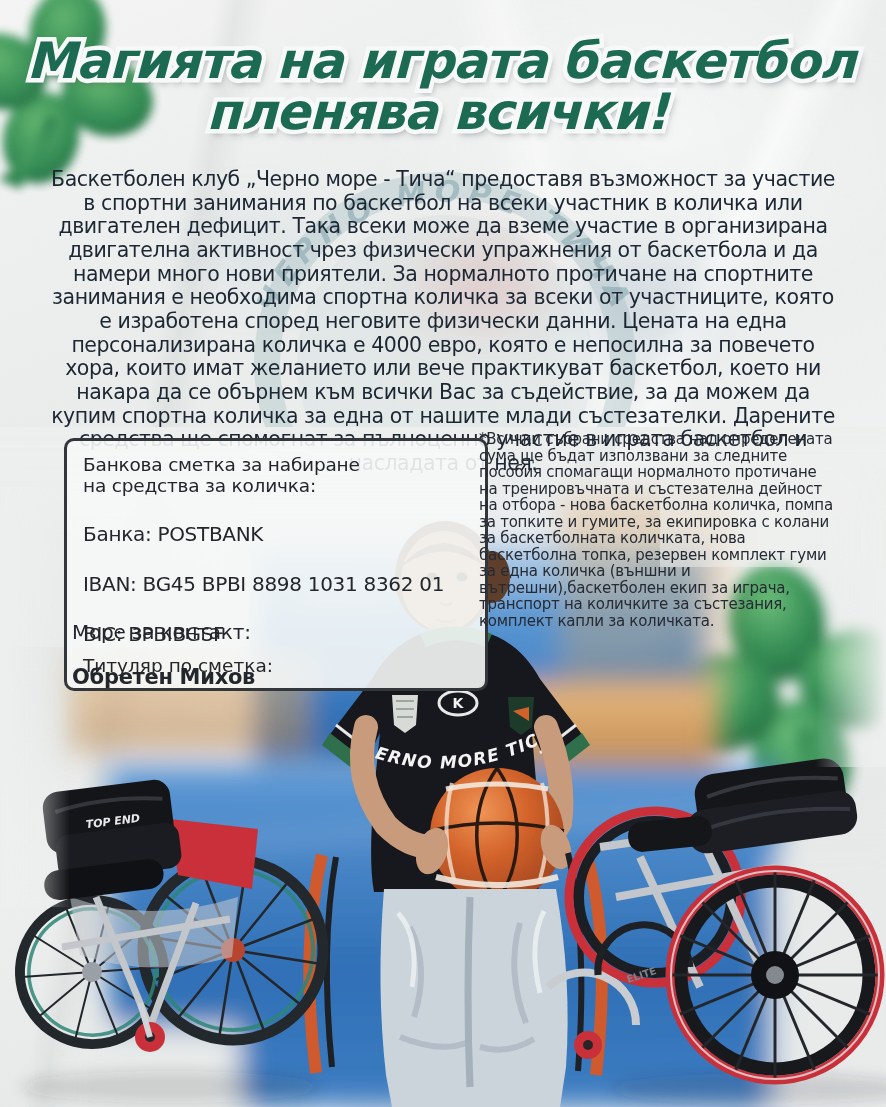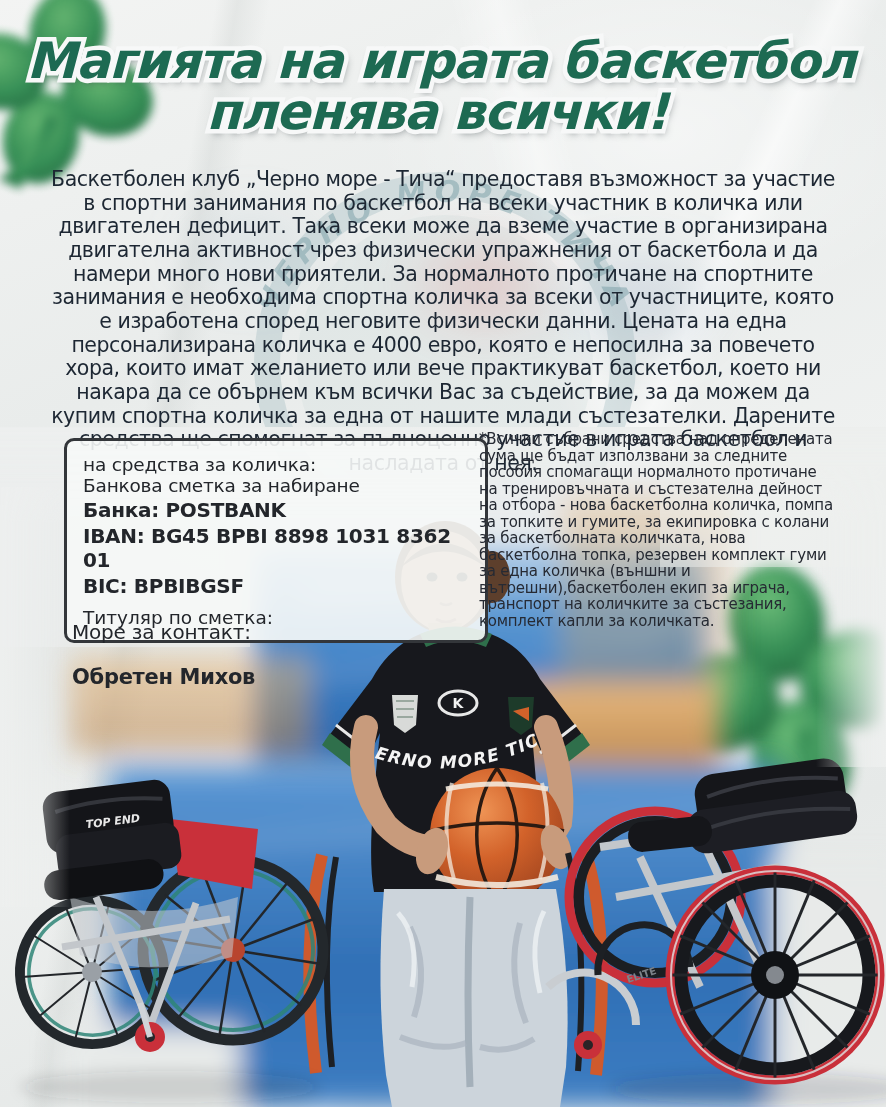--- a/index.html
+++ b/index.html
@@ -38,21 +38,21 @@
   .title .fill{position:relative;color:#1d6a52;}
 
   .intro{position:absolute;left:48px;top:168px;width:790px;z-index:4;
     text-align:center;color:#1d2733;font-size:20.5px;line-height:1.155;
     font-weight:500;letter-spacing:-0.45px;}
 
   .bank-box{position:absolute;left:64px;top:438px;width:388px;z-index:4;
     background:rgba(246,248,247,.9);border:3px solid #33363a;border-radius:10px;
     padding:13px 14px 12px 16px;color:#23262b;}
   .bank-box .bb-head{font-size:18.5px;font-weight:500;line-height:1.14;letter-spacing:-0.2px;}
-  .bank-box .bb-line{font-size:20px;font-weight:bold;margin-top:2px;letter-spacing:-0.3px;}
+  .bank-box .bb-line{font-size:20px;font-weight:normal;margin-top:26px;letter-spacing:-0.3px;}
   .bank-box .bb-holder-label{font-size:18.5px;font-weight:500;margin-top:9px;}
   .bank-box .bb-holder{font-size:20px;font-weight:bold;margin-top:2px;letter-spacing:-0.3px;}
 
   .note{position:absolute;left:479px;top:431px;width:356px;z-index:4;
     color:#262a33;font-size:15px;line-height:1.1;font-weight:500;letter-spacing:-0.25px;}
 
   .contact{position:absolute;left:72px;top:620px;width:260px;z-index:4;color:#23262b;}
   .contact .c-label{font-size:20px;font-weight:500;letter-spacing:-0.2px;}
   .contact .c-name{font-size:21px;font-weight:bold;margin-top:21px;letter-spacing:-0.3px;}
   .contact .c-phone{font-size:21px;font-weight:bold;margin-top:1px;letter-spacing:-0.3px;}
@@ -343,22 +343,22 @@
     <span class="line">
       <span class="layer stroke">пленява всички!</span>
       <span class="layer fill">пленява всички!</span>
     </span>
   </div>
 
   <div class="intro">Баскетболен клуб „Черно море - Тича“ предоставя възможност за участие в спортни занимания по баскетбол на всеки участник в количка или двигателен дефицит. Така всеки може да вземе участие в организирана двигателна активност чрез физически упражнения от баскетбола и да намери много нови приятели. За нормалното протичане на спортните занимания е необходима спортна количка за всеки от участниците, която е изработена според неговите физически данни. Цената на една персонализирана количка е 4000 евро, която е непосилна за повечето хора, които имат желанието или вече практикуват баскетбол, което ни накара да се обърнем към всички Вас за съдействие, за да можем да купим спортна количка за една от нашите млади състезателки. Дарените средства ще спомогнат за пълноценно участие в играта баскетбол и насладата от нея.</div>
 
   <div class="bank-box">
     <div class="bb-head">
+      <div>Банкова сметка за набиране</div>
       <div>на средства за количка:</div>
-      <div>Банкова сметка за набиране</div>
     </div>
     <div class="bb-line">Банка: POSTBANK</div>
     <div class="bb-line">IBAN: BG45 BPBI 8898 1031 8362 01</div>
     <div class="bb-line">BIC: BPBIBGSF</div>
     <div class="bb-holder-label">Титуляр по сметка:</div>
   </div>
 
   <div class="note">*Всички събрани средства над определената сума ще бъдат използвани за следните пособия спомагащи нормалното протичане на тренировъчната и състезателна дейност на отбора -  нова баскетболна количка, помпа за топките и гумите, за екипировка с колани за баскетболната количката, нова баскетболна топка, резервен комплект гуми за една количка (външни и вътрешни),баскетболен екип за играча, транспорт на количките за състезания, комплект капли за количката.</div>
 
   <div class="contact">

